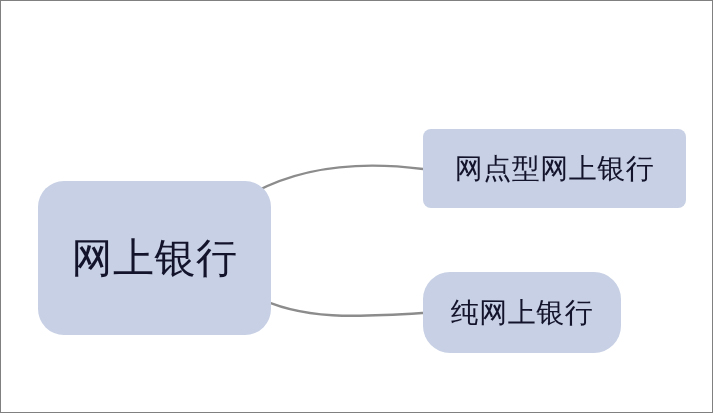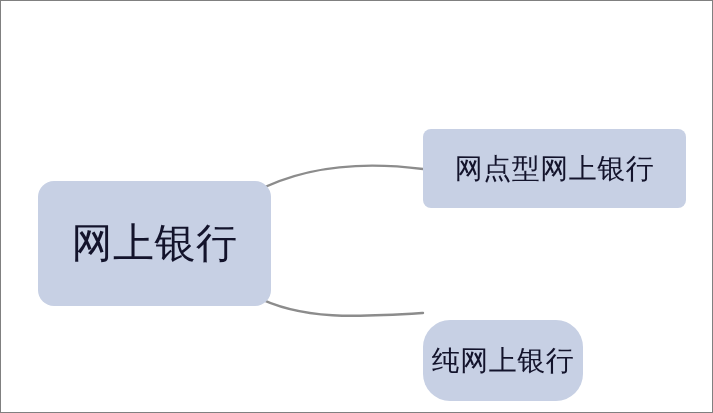--- a/index.html
+++ b/index.html
@@ -37,43 +37,42 @@
     letter-spacing: 0.5px;
   }
   .node-label {
     display: block;
     line-height: 1;
   }
   #node-root {
     left: 37px;
     top: 180px;
     width: 233px;
-    height: 125px;
-    border-radius: 16px;
+    height: 154px;
+    border-radius: 26px;
   }
   #node-root .node-label {
     font-size: 41px;
   }
   #node-child-0 {
     left: 422px;
     top: 128px;
     width: 263px;
     height: 79px;
     border-radius: 8px;
   }
   #node-child-0 .node-label {
     font-size: 28px;
   }
   #node-child-1 {
     left: 422px;
     top: 271px;
-    width: 160px;
+    width: 198px;
     height: 81px;
     border-radius: 27px;
-    margin-top: 48px;
   }
   #node-child-1 .node-label {
     font-size: 28px;
   }
 </style>
 </head>
 <body>
 
 <div id="canvas">
 

